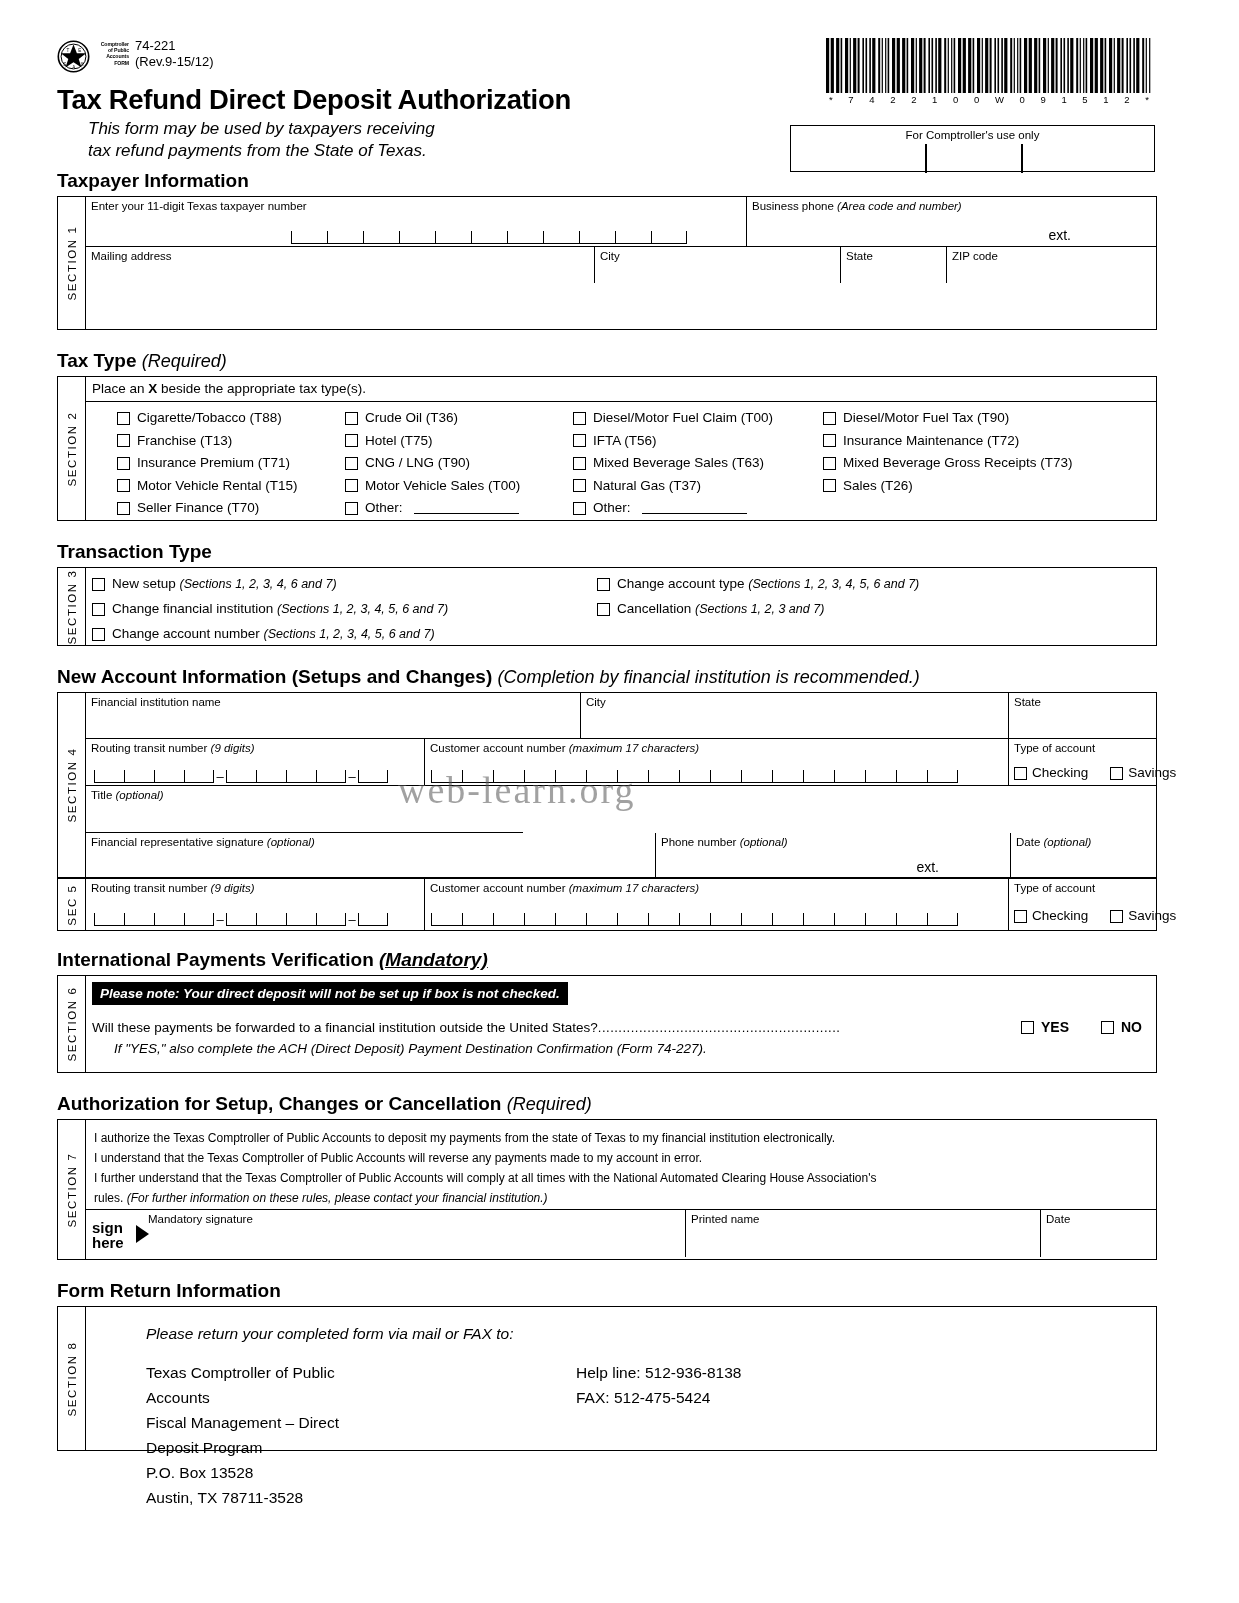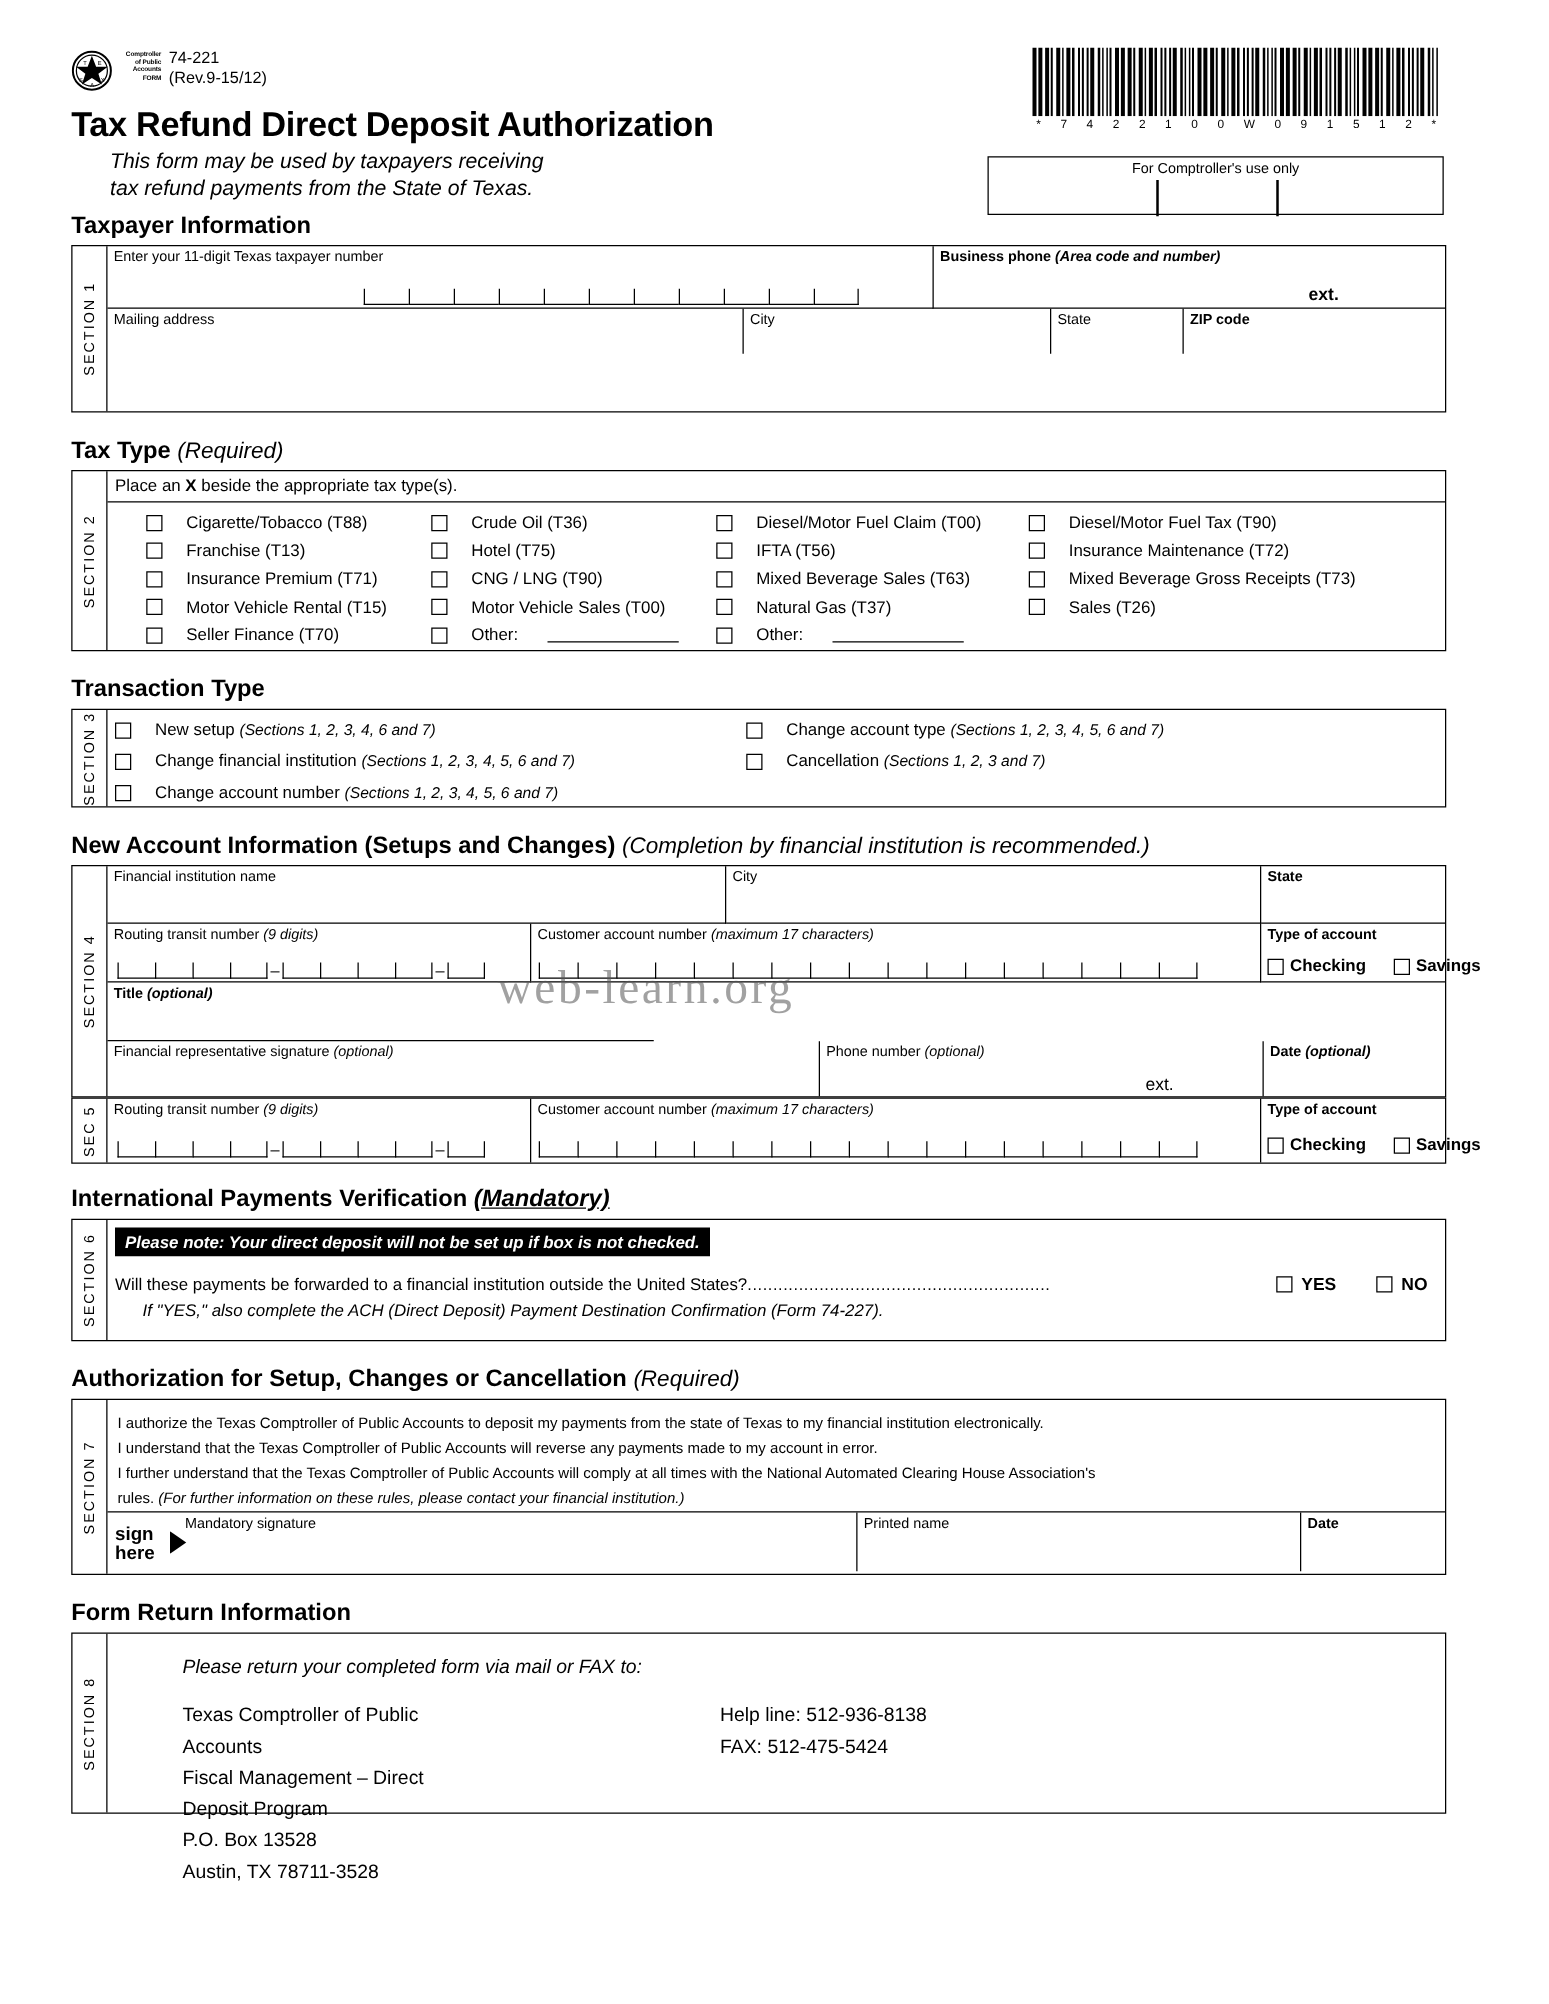--- a/index.html
+++ b/index.html
@@ -50,36 +50,36 @@
   .sidetab { width:28px; flex:none; border-right:1.7px solid #000; position:relative; }
   .sidetab span {
     position:absolute; left:50%; top:50%;
     transform: translate(-50%,-50%) rotate(-90deg);
     white-space:nowrap; font-size:11.5px; letter-spacing:1.6px;
   }
   .body-col { flex:1; }
 
   .row { display:flex; }
   .cell { position:relative; border-bottom:1.2px solid #000; border-right:1.2px solid #000; }
-  .cell:last-child { border-right:none;font-weight:bold; }
+  .cell:last-child { border-right:none; }
   .row:last-child .cell { border-bottom:none; }
   .lbl { font-size:11.5px; padding:3px 0 0 5px; line-height:13px; }
   .lbl i { font-style:italic; }
 
   
   .comb { display:flex; align-items:flex-end; }
   .comb .c { border-left:1.3px solid #000; border-bottom:1.3px solid #000; height:13px; }
   .comb .c.last { border-right:1.3px solid #000; }
   .dash { width:12px; text-align:center; font-size:13px; align-self:flex-end;
           line-height:10px; padding-bottom:1px;}
 
   
   .cb { display:inline-block; width:13px; height:13px; border:1.4px solid #000;
         vertical-align:-2px; flex:none; background:#fff; }
-  .opt { display:flex; align-items:center; gap:19px; font-size:13.5px; line-height:16px; }
+  .opt { display:flex; align-items:center; gap:7px; font-size:13.5px; line-height:16px; }
   .opt .t { white-space:nowrap; }
   .opt .t i { font-style:italic; font-size:12.5px; }
   .uline { display:inline-block; border-bottom:1.1px solid #000; width:105px; height:11px; margin-left:4px;}
 
   
   .watermark {
     position:absolute; left:398px; top:768px; font-size:38px;
     font-family:"Liberation Serif", serif; color:#555; opacity:0.55;
     letter-spacing:2px; pointer-events:none; z-index:40;
   }

